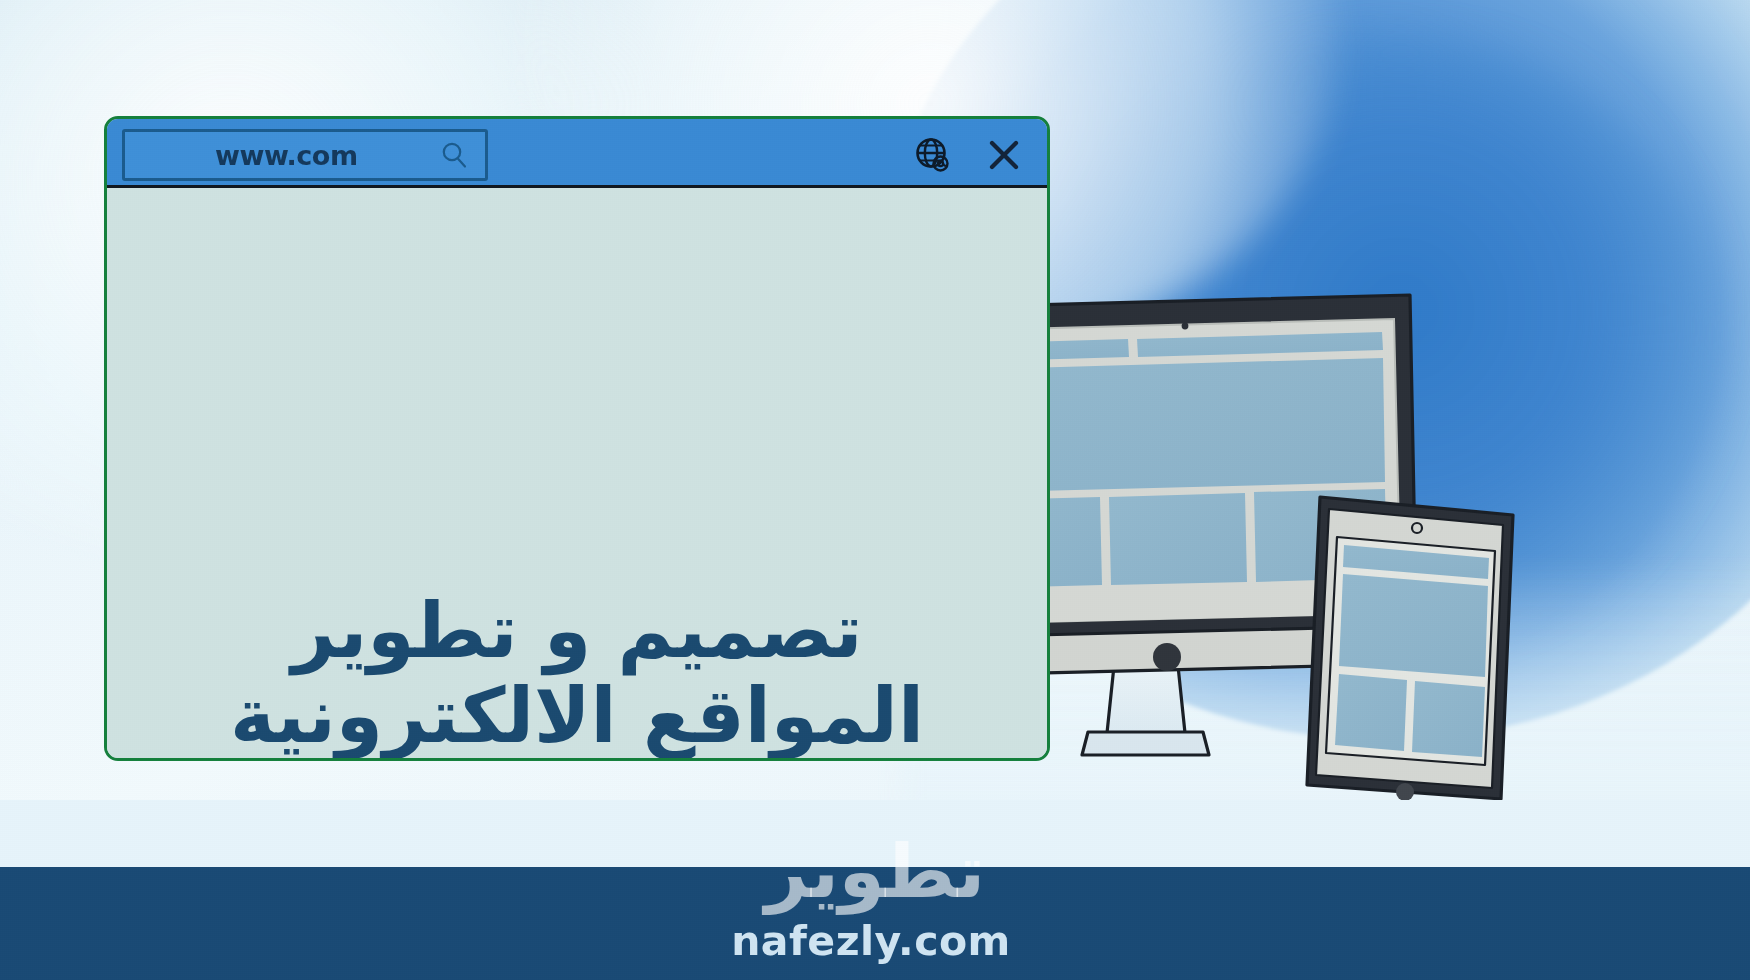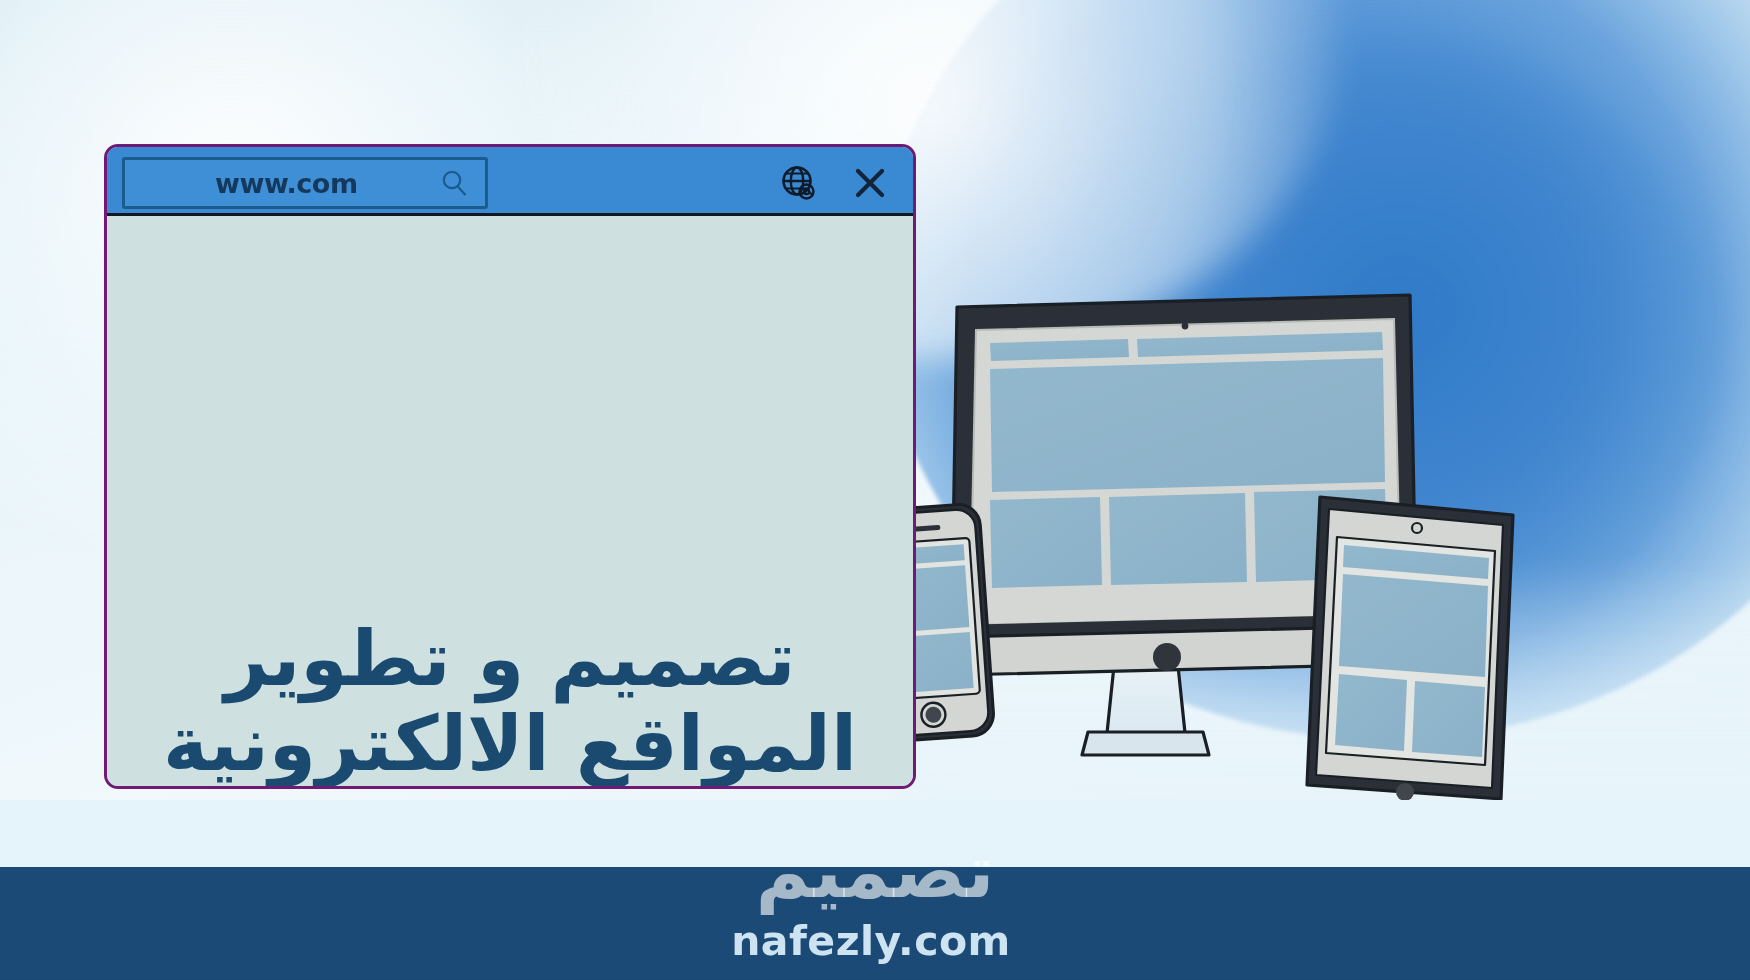--- a/index.html
+++ b/index.html
@@ -100,28 +100,27 @@
       repeating-linear-gradient(0deg, rgba(0,0,0,0.035) 0 1px, rgba(255,255,255,0.03) 1px 2px),
       repeating-linear-gradient(90deg, rgba(0,0,0,0.03) 0 1px, rgba(255,255,255,0.025) 1px 2px);
     pointer-events: none;
   }
 
   
   .browser {
     position: absolute;
     left: 104px;
     top: 116px;
-    width: 812px;
+    width: 946px;
     height: 645px;
-    border: 3px solid #701a75;
+    border: 3px solid #15803d;
     border-radius: 14px;
     background: #cfe1e0;
     box-sizing: border-box;
     overflow: hidden;
-    margin-top: 28px;
   }
   .browser-chrome {
     position: absolute;
     left: 0; top: 0; right: 0;
     height: 69px;
     background: #3a8ad4;
     border-bottom: 3px solid #111820;
     box-sizing: border-box;
   }
   .addressbar {
@@ -382,17 +381,17 @@
       </div>
     </div>
 
     <div class="browser-body">
       <div class="headline">تصميم و تطوير المواقع الالكترونية</div>
     </div>
   </div>
 
   <div class="footer-pale"></div>
   <div class="footer-bar"></div>
-  <div class="brand-ar">تصميم</div>
+  <div class="brand-ar">تطوير</div>
   <div class="brand-latin">nafezly.com</div>
 
   <div class="bg-noise"></div>
 </div>
 
 </body></html>

